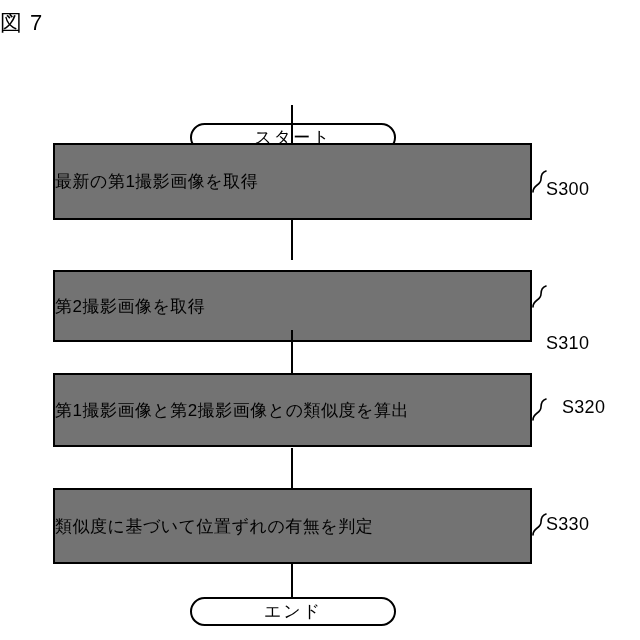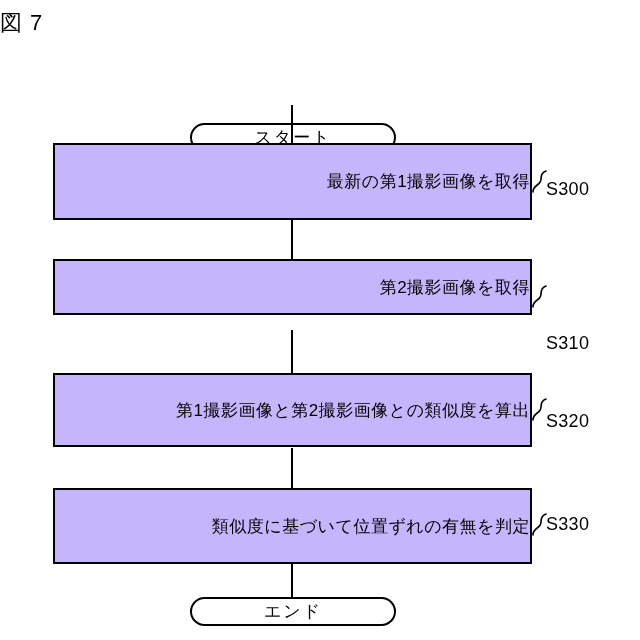--- a/index.html
+++ b/index.html
@@ -59,31 +59,30 @@
   .terminator.start { top: 78px; margin-top: 45px; }
   .terminator.end   { top: 597px; }
 
   
   .process-box {
     position: absolute;
     left: 53px;
     width: 479px;
     box-sizing: border-box;
     border: 2px solid #000000;
-    background: #c4b5fd;
+    background: #737373;
     display: flex;
     align-items: center;
-    justify-content: flex-end;
+    justify-content: flex-start;
     font-size: 17px;
     letter-spacing: 0.5px;
     white-space: nowrap;
-    padding-left: 36px;
   }
   .process-box.b0 { top: 143px; height: 77px; }
-  .process-box.b1 { top: 259px; height: 56px; }
+  .process-box.b1 { top: 270px; height: 72px; }
   .process-box.b2 { top: 373px; height: 74px; }
   .process-box.b3 { top: 488px; height: 76px; }
 
   
   .connector {
     position: absolute;
     left: 291px;
     width: 2px;
     background: #000000;
   }
@@ -97,21 +96,21 @@
   .step-label {
     position: absolute;
     left: 546px;
     font-size: 18px;
     letter-spacing: 0.3px;
     white-space: nowrap;
     line-height: 18px;
   }
   .step-label.l0 { top: 180px; }
   .step-label.l1 { top: 287px; margin-top: 47px; }
-  .step-label.l2 { top: 412px; }
+  .step-label.l2 { top: 398px; margin-left: 16px; }
   .step-label.l3 { top: 515px; }
 
   
   .leader-hook {
     position: absolute;
     left: 531px;
     width: 16px;
     height: 24px;
   }
   .leader-hook.h0 { top: 170px; }

